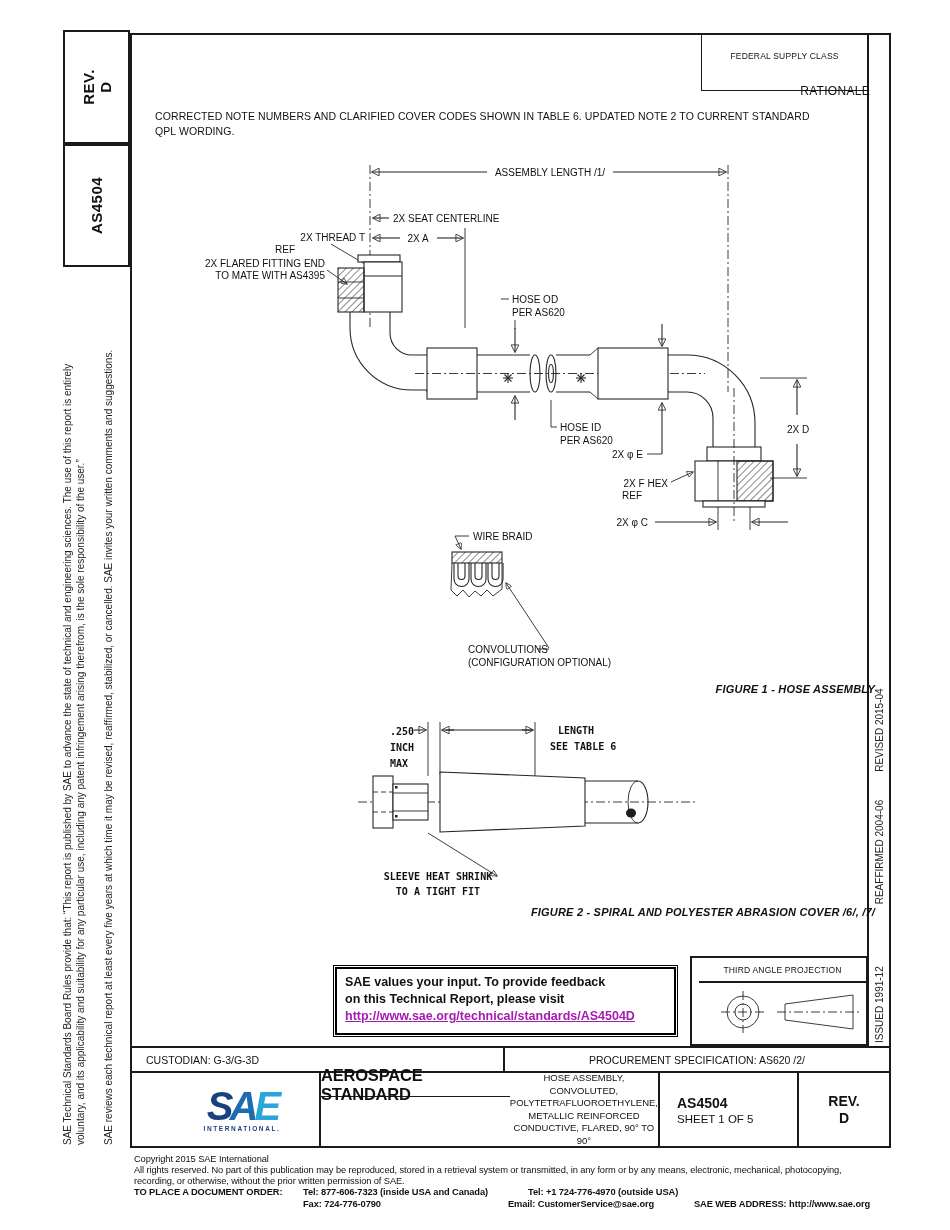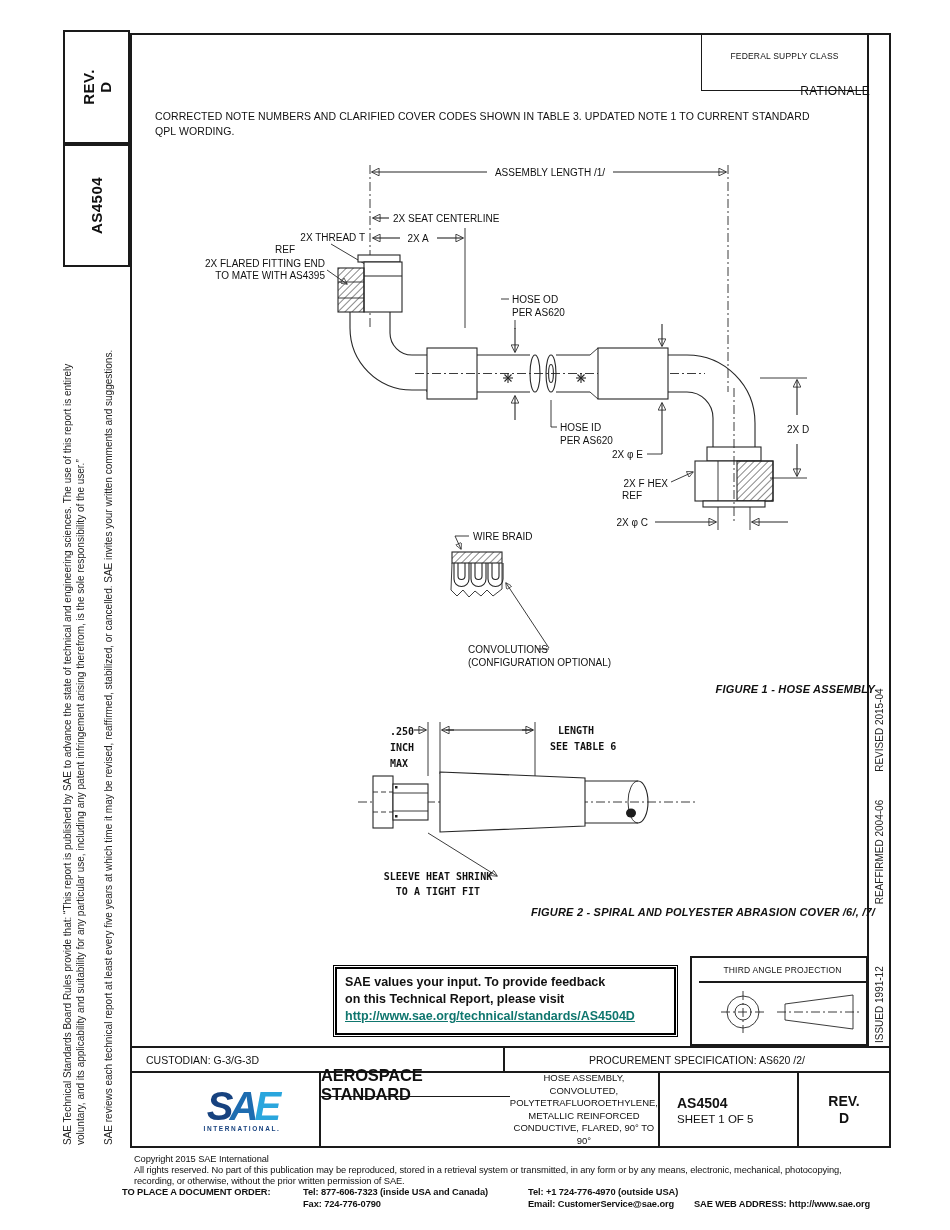--- a/index.html
+++ b/index.html
@@ -31,21 +31,21 @@
   svg .mono { font-family:"DejaVu Sans Mono",monospace; font-weight:bold; font-size:10px; }
   svg line, svg path, svg rect, svg ellipse, svg circle, svg polygon { stroke:#262626; stroke-width:1.1; fill:none; }
   svg .thin { stroke-width:.9; }
   svg .cdash { stroke-dasharray:9 3 2 3; stroke-width:.9; }
   svg .dash { stroke-dasharray:5 3; stroke-width:.9; }
   svg .hatchfill { fill:url(#hat); }
   svg .solidfill { fill:#1d1d1d; stroke:none; }
   svg .whitefill { fill:#fff; }
 
   .feedback { border:2px solid #000; outline:1px solid #000; outline-offset:1px; background:#fff; padding:5px 8px; font-weight:bold; font-size:12.5px; line-height:17px; }
-  .feedback a { color:#0f766e; text-decoration:underline; }
+  .feedback a { color:#a21caf; text-decoration:underline; }
 
   .proj-box { border:2px solid #1a1a1a; }
   .proj-title { border-bottom:2px solid #1a1a1a; height:25px; display:flex; align-items:center; justify-content:center; font-size:8.5px; letter-spacing:.2px; }
 
   .cust-row { border:2px solid #1a1a1a; display:flex; font-size:10.5px; }
   .cust-cell { width:373px; border-right:2px solid #1a1a1a; display:flex; align-items:center; padding-left:14px; }
   .proc-cell { flex:1; display:flex; align-items:center; justify-content:center; }
 
   .title-block { border:2px solid #1a1a1a; display:flex; }
   .tb-logo { width:189px; border-right:2px solid #1a1a1a; display:flex; align-items:center; justify-content:center;padding-left:33px; }
@@ -90,21 +90,21 @@
 
   <div class="abs vtext-right" style="left:874px;top:1043px;width:1000px;">
     <span>ISSUED 1991-12</span><span style="width:62px;"></span><span>REAFFIRMED 2004-06</span><span style="width:28px;"></span><span>REVISED 2015-04</span>
   </div>
 
   <div class="abs fsc-box" style="left:701px;top:35px;width:166px;height:56px;">
     <span>FEDERAL SUPPLY CLASS</span>
   </div>
 
   <div class="abs rationale-title" style="left:130px;top:84px;width:740px;">RATIONALE</div>
-  <div class="abs rationale-text" style="left:155px;top:109px;width:655px;">CORRECTED NOTE NUMBERS AND CLARIFIED COVER CODES SHOWN IN TABLE 3.  UPDATED NOTE 1 TO CURRENT STANDARD QPL WORDING.</div>
+  <div class="abs rationale-text" style="left:155px;top:109px;width:655px;">CORRECTED NOTE NUMBERS AND CLARIFIED COVER CODES SHOWN IN TABLE 6.  UPDATED NOTE 2 TO CURRENT STANDARD QPL WORDING.</div>
 
   <svg class="abs" style="left:185px;top:160px;" width="680" height="512" viewBox="0 0 680 512">
     <defs>
       <marker id="m" viewBox="0 0 10 10" refX="9.2" refY="5" markerWidth="9" markerHeight="7" orient="auto">
           <path d="M0,0 L10,5 L0,10 z" fill="#262626" stroke="none"></path>
         </marker>
       <pattern id="hat" width="5" height="5" patternTransform="rotate(45)" patternUnits="userSpaceOnUse">
           <line x1="0" y1="0" x2="0" y2="5" stroke="#2a2a2a" stroke-width="1.3"></line>
         </pattern>
     </defs>
@@ -315,20 +315,20 @@
     </div>
     <div class="tb-rev">
       <div>REV.</div>
       <div>D</div>
     </div>
   </div>
 
   <div class="abs footer-line" style="left:134px;top:1154px;">Copyright 2015 SAE International</div>
   <div class="abs footer-line" style="left:134px;top:1165px;">All rights reserved. No part of this publication may be reproduced, stored in a retrieval system or transmitted, in any form or by any means, electronic, mechanical, photocopying,</div>
   <div class="abs footer-line" style="left:134px;top:1176px;">recording, or otherwise, without the prior written permission of SAE.</div>
-  <div class="abs footer-line footer-bold" style="left:122px;top:1187px;">TO PLACE A DOCUMENT ORDER:</div>
+  <div class="abs footer-line footer-bold" style="left:134px;top:1187px;">TO PLACE A DOCUMENT ORDER:</div>
   <div class="abs footer-line footer-bold" style="left:303px;top:1187px;">Tel: 877-606-7323 (inside USA and Canada)</div>
   <div class="abs footer-line footer-bold" style="left:528px;top:1187px;">Tel: +1 724-776-4970 (outside USA)</div>
   <div class="abs footer-line footer-bold" style="left:303px;top:1199px;">Fax: 724-776-0790</div>
-  <div class="abs footer-line footer-bold" style="left:528px;top:1199px;">Email: CustomerService@sae.org</div>
+  <div class="abs footer-line footer-bold" style="left:508px;top:1199px;">Email: CustomerService@sae.org</div>
   <div class="abs footer-line footer-bold" style="left:694px;top:1199px;">SAE WEB ADDRESS: http://www.sae.org</div>
 
 </div>
 
 </body></html>

